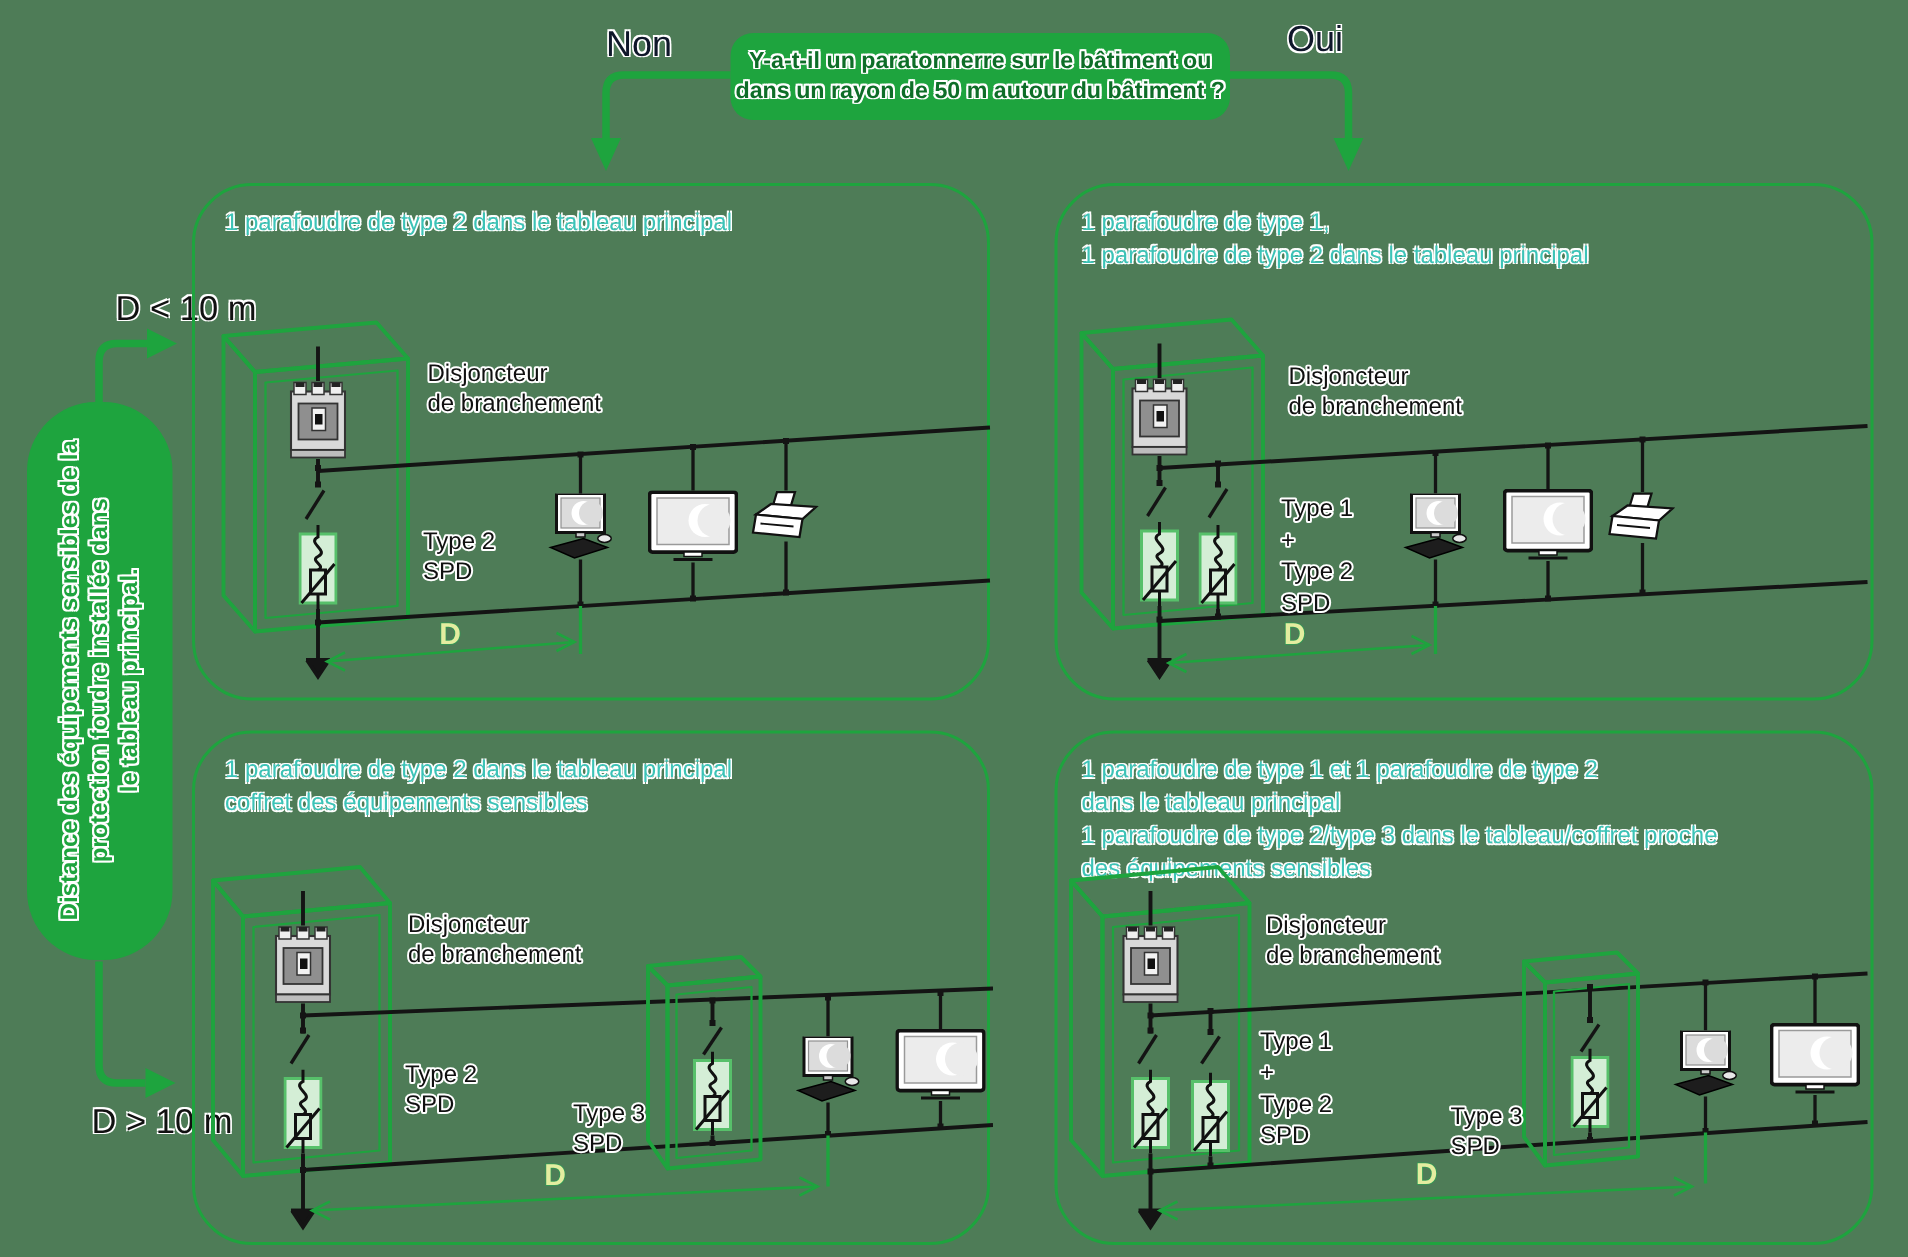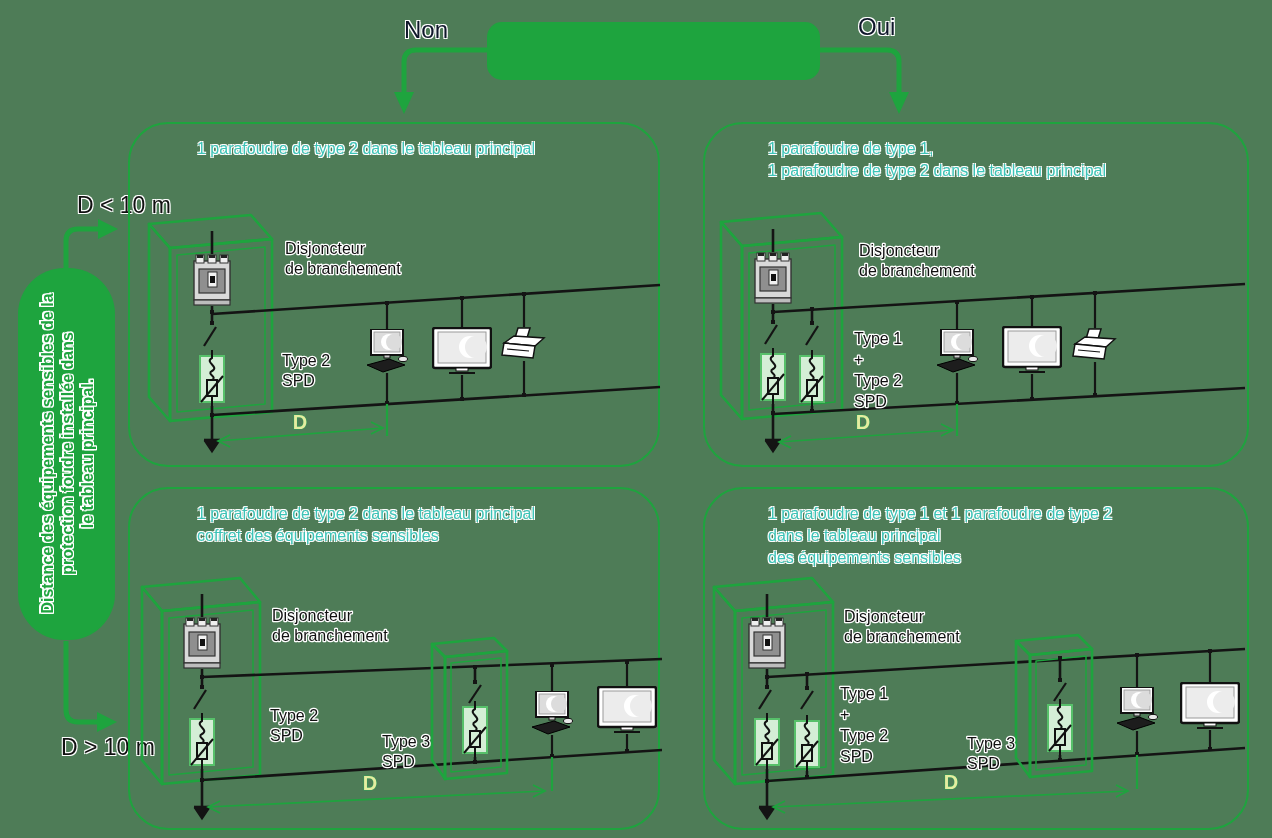--- a/index.html
+++ b/index.html
@@ -55,21 +55,21 @@
   
   .quad {
     position:absolute; border:2.5px solid #1ea43e; border-radius:40px;
     box-sizing:border-box;
   }
   .quad-title {
     position:absolute; left:20px; top:14px; color:#3cc3b7; font-size:16px;
     line-height:22px;
     text-shadow:-1px -1px 0 #fff, 1px -1px 0 #fff, -1px 1px 0 #fff, 1px 1px 0 #fff;
   }
-  .quad-title span { display:block;margin-left:47px; }
+  .quad-title span { display:block; }
   .circuit { position:absolute; left:0; top:0; }
 
   
   .wire { stroke:#141414; stroke-width:2.6; fill:none; }
   .wire-thin { stroke:#141414; stroke-width:2.2; fill:none; }
   .dot { fill:#141414; }
   .cab polygon { fill:none; stroke:#1ea43e; stroke-width:2.6; stroke-linejoin:round; }
   .cab polygon.inner { stroke-width:1.5; }
   .gnd { stroke:#141414; stroke-width:2.6; fill:#141414; }
   .greenwire { stroke:#1ea43e; stroke-width:2.2; fill:none; }
@@ -143,20 +143,22 @@
     <polygon class="arrowhead" points="394,92 414,92 404,114"></polygon>
     <path class="toparrow" d="M820,50 H887 Q899,50 899,62 V94"></path>
     <polygon class="arrowhead" points="889,92 909,92 899,114"></polygon>
     <path class="toparrow" d="M66,268 V241 Q66,229 78,229 H98"></path>
     <polygon class="arrowhead" points="98,219 98,239 118,229"></polygon>
     <path class="toparrow" d="M66,641 V710 Q66,722 78,722 H97"></path>
     <polygon class="arrowhead" points="97,712 97,732 117,722"></polygon>
   </svg>
 
   <div class="qbox">
+    <div>Y-a-t-il un paratonnerre sur le bâtiment ou</div>
+    <div>dans un rayon de 50 m autour du bâtiment ?</div>
   </div>
   <div class="branch-label" style="left:404px; top:16px">Non</div>
   <div class="branch-label" style="left:858px; top:13px">Oui</div>
 
   <div class="dbox">
     <div class="dbox-inner">
       <div>Distance des équipements sensibles de la</div>
       <div>protection foudre installée dans</div>
       <div>le tableau principal.</div>
     </div>
@@ -358,20 +360,21 @@
       <text class="lbl" x="140" y="252">SPD</text>
       <text class="lbl" x="252" y="258">Type 3</text>
       <text class="lbl" x="252" y="278">SPD</text>
     </svg>
   </div>
 
   <div class="quad" style="left:703px; top:487px; width:546px; height:343px">
     <div class="quad-title" style="left:16px">
       <span>1 parafoudre de type 1 et 1 parafoudre de type 2</span>
       <span>dans le tableau principal</span>
+      <span>1 parafoudre de type 2/type 3 dans le tableau/coffret proche</span>
       <span>des équipements sensibles</span>
     </div>
     <svg class="circuit" width="546" height="343" viewBox="0 0 546 343">
       <g class="cab">
         <polygon points="30,122 128,113 128,286 30,295"></polygon>
         <polygon points="30,122 9,98 107,89 128,113"></polygon>
         <polygon points="30,122 9,98 9,271 30,295"></polygon>
         <polygon class="inner" points="37,129 121,121 121,278 37,286"></polygon>
       </g>
       <line class="wire" x1="62" y1="105" x2="62" y2="128"></line>

